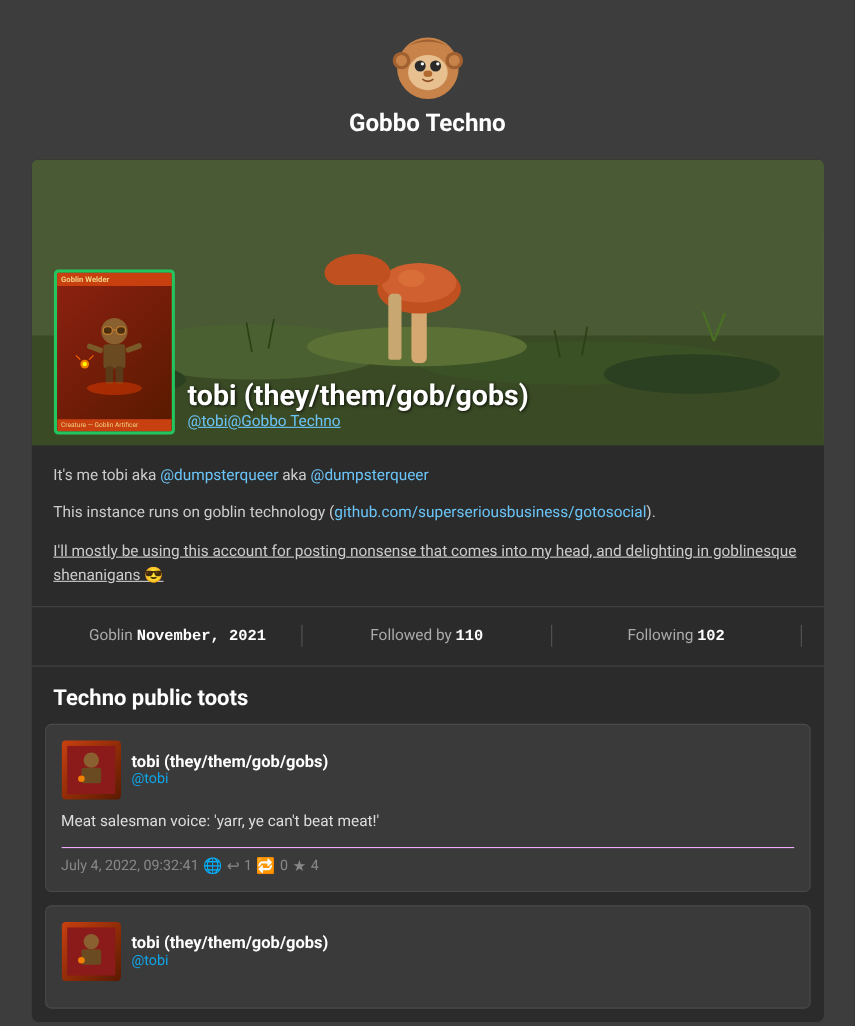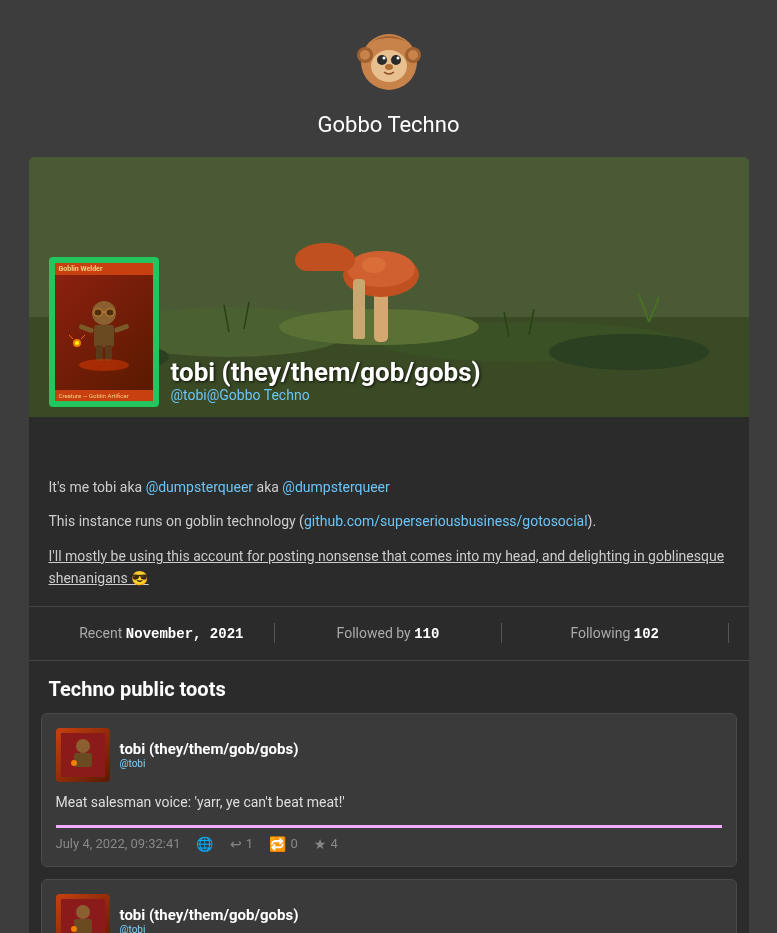--- a/index.html
+++ b/index.html
@@ -10,24 +10,23 @@
       color: #ececec;
       min-height: 933px;
       display: flex;
       flex-direction: column;
       align-items: center;
       padding: 20px 0 40px;
     }
 
     .app-title {
       font-size: 22px;
-      font-weight: normal;
+      font-weight: bold;
       color: #fff;
       margin-bottom: 20px;
-      margin-top: 12px;
     }
 
     .profile-card {
       width: 720px;
       background: #2b2b2b;
       border-radius: 6px;
       overflow: hidden;
     }
 
     .profile-header {
@@ -74,21 +73,21 @@
       bottom: 10px;
       left: 20px;
       display: flex;
       align-items: flex-end;
       gap: 12px;
     }
 
     .profile-avatar-img {
       width: 110px;
       height: 150px;
-      border: 6px solid #22c55e;
+      border: 3px solid #22c55e;
       border-radius: 4px;
       background: #8b1a1a;
       overflow: hidden;
       display: flex;
       align-items: center;
       justify-content: center;
       flex-direction: column;
       margin-top: 22px;
     }
 
@@ -135,26 +134,26 @@
       font-size: 26px;
       font-weight: bold;
       color: #fff;
       text-shadow: 1px 1px 3px rgba(0,0,0,0.8);
     }
 
     .profile-handle {
       color: #6bc5f8;
       font-size: 14px;
       cursor: pointer;
+      text-decoration: underline;
     }
 
     .profile-bio {
       padding: 16px 20px;
       border-bottom: 1px solid #444;
-      margin-top: 43px;
     }
 
     .bio-text {
       color: #ccc;
       font-size: 14px;
       line-height: 1.6;
       margin-bottom: 12px;
     }
 
     .bio-text:last-child {
@@ -246,40 +245,40 @@
       flex-direction: column;
     }
 
     .toot-author-name {
       font-weight: bold;
       color: #fff;
       font-size: 15px;
     }
 
     .toot-author-handle {
-      color: #7dd3fc;
-      font-size: 10px;
+      color: #0ea5e9;
+      font-size: 13px;
       cursor: pointer;
     }
 
     .toot-content {
       color: #ddd;
       font-size: 14px;
       line-height: 1.5;
       margin-bottom: 12px;
     }
 
     .toot-meta {
       display: flex;
       align-items: center;
-      gap: 16px;
+      gap: 4px;
       color: #888;
       font-size: 13px;
       padding-top: 8px;
-      border-top: 3px solid #f0abfc;
+      border-top: 1px solid #f0abfc;
     }
 
     .toot-meta-item {
       display: flex;
       align-items: center;
       gap: 4px;
     }
 
     .toot-icon {
       font-size: 14px;
@@ -403,21 +402,21 @@
     <p class="bio-text">
       This instance runs on goblin technology (<a class="bio-link">github.com/superseriousbusiness/gotosocial</a>).
     </p>
     <p class="bio-text">
       I'll mostly be using this account for posting nonsense that comes into my head, and delighting in goblinesque shenanigans 😎
     </p>
   </div>
 
   <div class="profile-stats">
     <div class="stat-item">
-      <span>Recent</span>&nbsp;<strong>November, 2021</strong>
+      <span>Goblin</span>&nbsp;<strong>November, 2021</strong>
     </div>
     <div class="stat-divider"></div>
     <div class="stat-item">
       <span>Followed by</span>&nbsp;<strong>110</strong>
     </div>
     <div class="stat-divider"></div>
     <div class="stat-item">
       <span>Following</span>&nbsp;<strong>102</strong>
     </div>
     <div class="stat-divider"></div>

